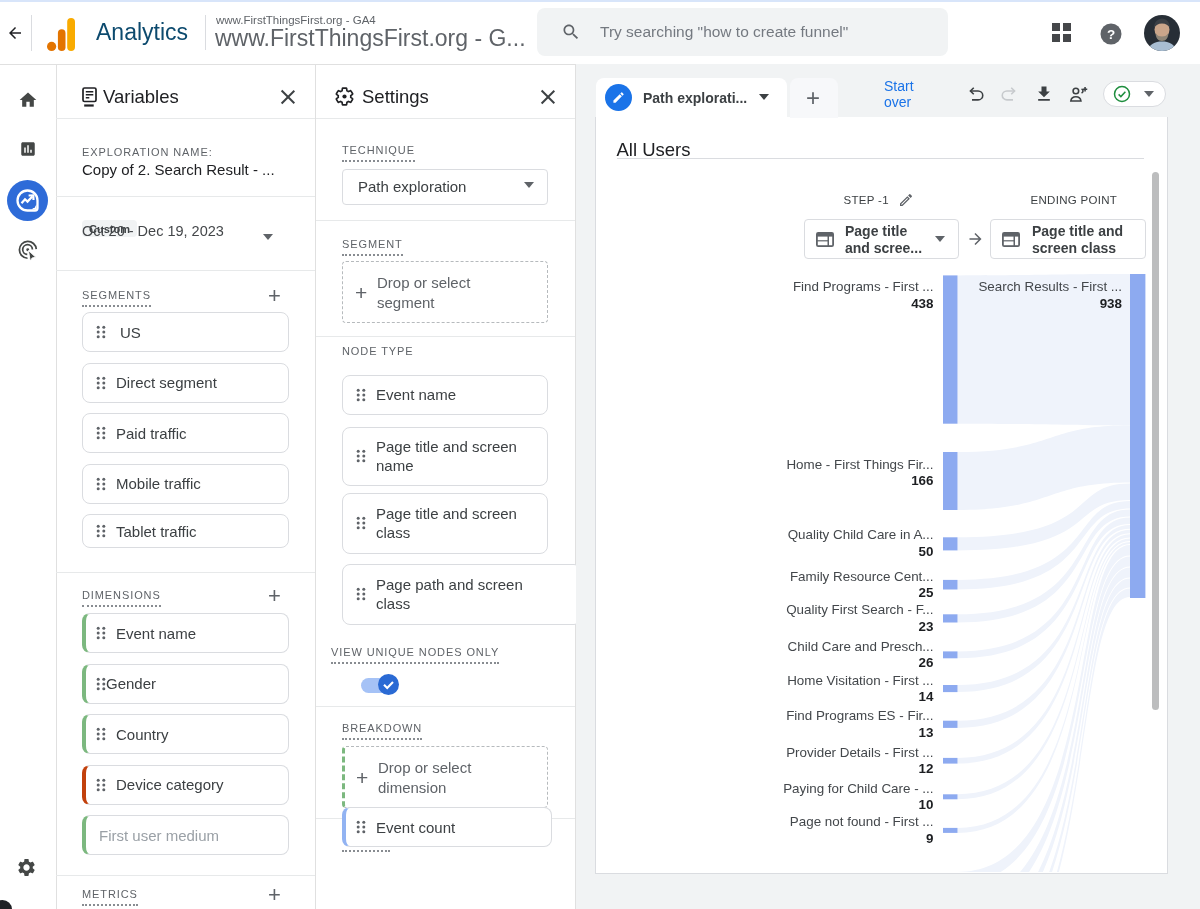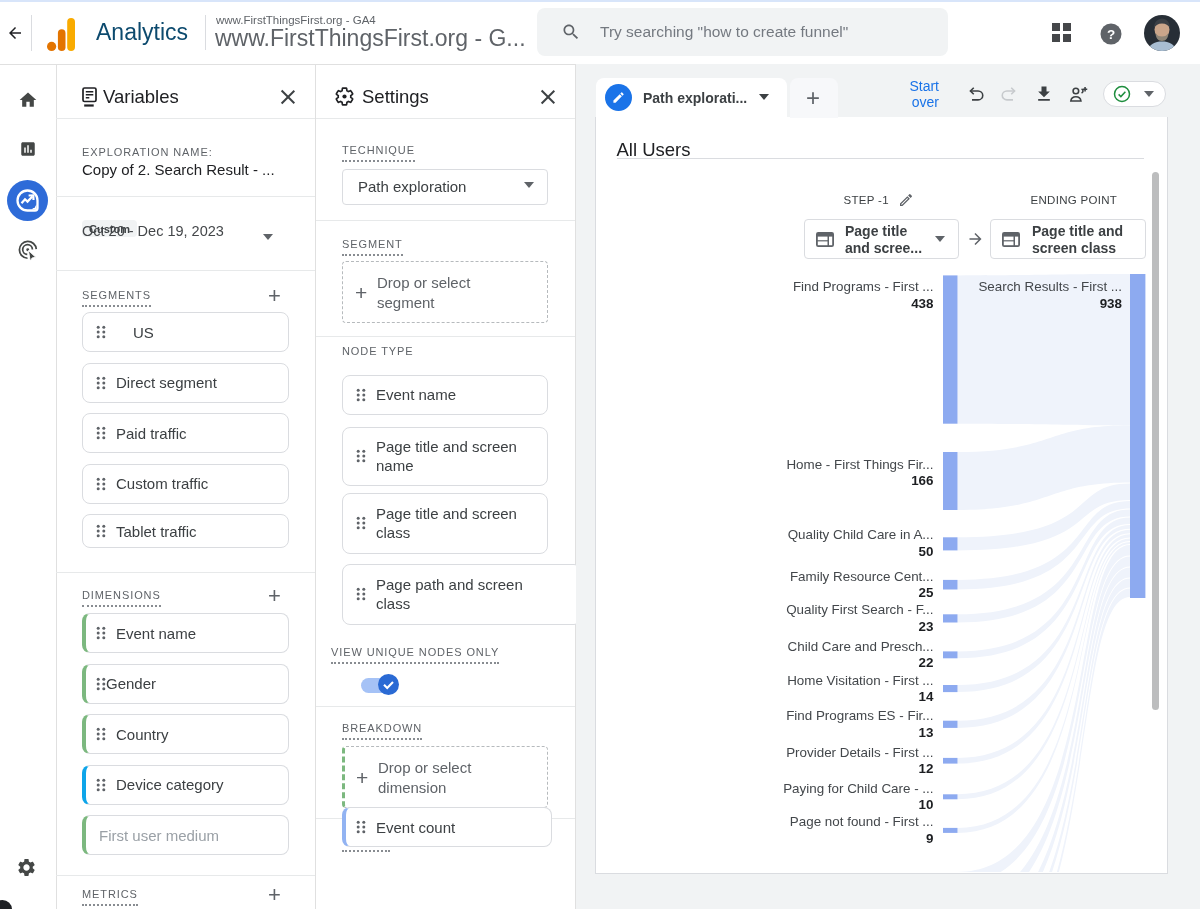--- a/index.html
+++ b/index.html
@@ -123,21 +123,21 @@
 <div class="plus" style="left:268px;top:285px">+</div>
 <div class="chip" style="left:82px;top:312px;width:207px;height:40px">
 <svg style="margin-left:13px" width="10" height="14" viewBox="0 0 10 14" fill="#5f6368">
         <circle cx="2.2" cy="2.3" r="1.5"></circle>
         <circle cx="7.8" cy="2.3" r="1.5"></circle>
         <circle cx="2.2" cy="7" r="1.5"></circle>
         <circle cx="7.8" cy="7" r="1.5"></circle>
         <circle cx="2.2" cy="11.7" r="1.5"></circle>
         <circle cx="7.8" cy="11.7" r="1.5"></circle>
       </svg>
-<span class="txt" style="margin-left:27px">US</span>
+<span class="txt" style="margin-left:14px">US</span>
     </div>
 <div class="chip" style="left:82px;top:362.5px;width:207px;height:40px">
 <svg style="margin-left:13px" width="10" height="14" viewBox="0 0 10 14" fill="#5f6368">
         <circle cx="2.2" cy="2.3" r="1.5"></circle>
         <circle cx="7.8" cy="2.3" r="1.5"></circle>
         <circle cx="2.2" cy="7" r="1.5"></circle>
         <circle cx="7.8" cy="7" r="1.5"></circle>
         <circle cx="2.2" cy="11.7" r="1.5"></circle>
         <circle cx="7.8" cy="11.7" r="1.5"></circle>
       </svg>
@@ -156,21 +156,21 @@
     </div>
 <div class="chip" style="left:82px;top:463.5px;width:207px;height:40px">
 <svg style="margin-left:13px" width="10" height="14" viewBox="0 0 10 14" fill="#5f6368">
         <circle cx="2.2" cy="2.3" r="1.5"></circle>
         <circle cx="7.8" cy="2.3" r="1.5"></circle>
         <circle cx="2.2" cy="7" r="1.5"></circle>
         <circle cx="7.8" cy="7" r="1.5"></circle>
         <circle cx="2.2" cy="11.7" r="1.5"></circle>
         <circle cx="7.8" cy="11.7" r="1.5"></circle>
       </svg>
-<span class="txt" style="margin-left:10px">Custom traffic</span>
+<span class="txt" style="margin-left:10px">Mobile traffic</span>
     </div>
 <div class="chip" style="left:82px;top:514px;width:207px;height:34px">
 <svg style="margin-left:13px" width="10" height="14" viewBox="0 0 10 14" fill="#5f6368">
         <circle cx="2.2" cy="2.3" r="1.5"></circle>
         <circle cx="7.8" cy="2.3" r="1.5"></circle>
         <circle cx="2.2" cy="7" r="1.5"></circle>
         <circle cx="7.8" cy="7" r="1.5"></circle>
         <circle cx="2.2" cy="11.7" r="1.5"></circle>
         <circle cx="7.8" cy="11.7" r="1.5"></circle>
       </svg>
@@ -205,21 +205,21 @@
 <svg style="margin-left:10px" width="10" height="14" viewBox="0 0 10 14" fill="#5f6368">
         <circle cx="2.2" cy="2.3" r="1.5"></circle>
         <circle cx="7.8" cy="2.3" r="1.5"></circle>
         <circle cx="2.2" cy="7" r="1.5"></circle>
         <circle cx="7.8" cy="7" r="1.5"></circle>
         <circle cx="2.2" cy="11.7" r="1.5"></circle>
         <circle cx="7.8" cy="11.7" r="1.5"></circle>
       </svg>
 <span class="txt" style="margin-left:10px">Country</span>
     </div>
-<div class="chip" style="left:82px;top:764.5px;width:207px;height:40px;border-left:4px solid #0ea5e9">
+<div class="chip" style="left:82px;top:764.5px;width:207px;height:40px;border-left:4px solid #c2410c">
 <svg style="margin-left:10px" width="10" height="14" viewBox="0 0 10 14" fill="#5f6368">
         <circle cx="2.2" cy="2.3" r="1.5"></circle>
         <circle cx="7.8" cy="2.3" r="1.5"></circle>
         <circle cx="2.2" cy="7" r="1.5"></circle>
         <circle cx="7.8" cy="7" r="1.5"></circle>
         <circle cx="2.2" cy="11.7" r="1.5"></circle>
         <circle cx="7.8" cy="11.7" r="1.5"></circle>
       </svg>
 <span class="txt" style="margin-left:10px">Device category</span>
     </div>
@@ -328,21 +328,21 @@
 <div class="abs" style="left:595.5px;top:77.5px;width:191px;height:40px;background:#fff;border-radius:8px 8px 0 0"></div>
 <svg class="abs" style="left:604.5px;top:84px" width="27" height="27" viewBox="0 0 27 27">
       <circle cx="13.5" cy="13.5" r="13.5" fill="#1a73e8"></circle>
       <g transform="translate(6.7,6.7) scale(0.57)">
         <path d="M3 17.25V21h3.75L17.81 9.94l-3.75-3.75L3 17.25zM20.71 7.04c.39-.39.39-1.02 0-1.41l-2.34-2.34a.9959.9959 0 0 0-1.41 0l-1.83 1.83 3.75 3.75 1.83-1.83z" fill="#fff"></path>
       </g>
     </svg>
 <div class="abs" style="left:643px;top:90px;font-size:14px;font-weight:bold;color:#3c4043">Path explorati...</div>
 <div class="caret" style="left:759px;top:94px;border-top-color:#3c4043"></div>
 
-<div class="abs" style="left:884px;top:78px;width:55px;text-align:right;font-size:14px;color:#1a73e8;line-height:16px">Start<br>over</div>
+<div class="abs" style="left:884px;top:78px;width:55px;text-align:left;font-size:14px;color:#1a73e8;line-height:16px">Start<br>over</div>
 <svg class="abs" style="left:966px;top:84px" width="20" height="20" viewBox="0 0 24 24" fill="none" stroke="#3c4043" stroke-width="1.9">
       <path d="M7.2 19h7.3c3.1 0 5.6-2.4 5.6-5.3S17.6 8.4 14.5 8.4H5.5"></path>
       <path d="M9.3 4.5 L5.3 8.4 l4 3.9"></path>
     </svg>
 <svg class="abs" style="left:999px;top:84px" width="20" height="20" viewBox="0 0 24 24" fill="none" stroke="#c7cacd" stroke-width="1.9">
       <path d="M16.8 19H9.5c-3.1 0-5.6-2.4-5.6-5.3S6.4 8.4 9.5 8.4h9"></path>
       <path d="M14.7 4.5 l4 3.9-4 3.9"></path>
     </svg>
 <svg class="abs" style="left:1034px;top:84px" width="20" height="20" viewBox="0 0 24 24" fill="#3c4043">
       <path d="M19 9h-4V3H9v6H5l7 7 7-7zM5 18v2h14v-2H5z"></path>
@@ -419,21 +419,21 @@
 <rect x="3" y="526.3" width="14.5" height="5.0" fill="#8daaf0"></rect>
 <rect x="3" y="559.9" width="14.5" height="5.0" fill="#8daaf0"></rect>
 <rect x="190" y="6" width="15.4" height="324" fill="#8daaf0"></rect>
 </svg>
 
 <div class="clabel" style="right:266.5px;top:279px">Find Programs - First ...<br><b>438</b></div>
 <div class="clabel" style="right:266.5px;top:456.5px">Home - First Things Fir...<br><b>166</b></div>
 <div class="clabel" style="right:266.5px;top:527px">Quality Child Care in A...<br><b>50</b></div>
 <div class="clabel" style="right:266.5px;top:568.5px">Family Resource Cent...<br><b>25</b></div>
 <div class="clabel" style="right:266.5px;top:602px">Quality First Search - F...<br><b>23</b></div>
-<div class="clabel" style="right:266.5px;top:638.5px">Child Care and Presch...<br><b>22</b></div>
+<div class="clabel" style="right:266.5px;top:638.5px">Child Care and Presch...<br><b>26</b></div>
 <div class="clabel" style="right:266.5px;top:672.5px">Home Visitation - First ...<br><b>14</b></div>
 <div class="clabel" style="right:266.5px;top:708px">Find Programs ES - Fir...<br><b>13</b></div>
 <div class="clabel" style="right:266.5px;top:744.5px">Provider Details - First ...<br><b>12</b></div>
 <div class="clabel" style="right:266.5px;top:780.5px">Paying for Child Care - ...<br><b>10</b></div>
 <div class="clabel" style="right:266.5px;top:814px">Page not found - First ...<br><b>9</b></div>
 <div class="clabel" style="right:78px;top:279px">Search Results - First ...<br><b>938</b></div>
 
 <div class="abs" style="left:1151.5px;top:172px;width:7px;height:538px;background:#bcbdbe;border-radius:3.5px"></div>
 </div>
 

